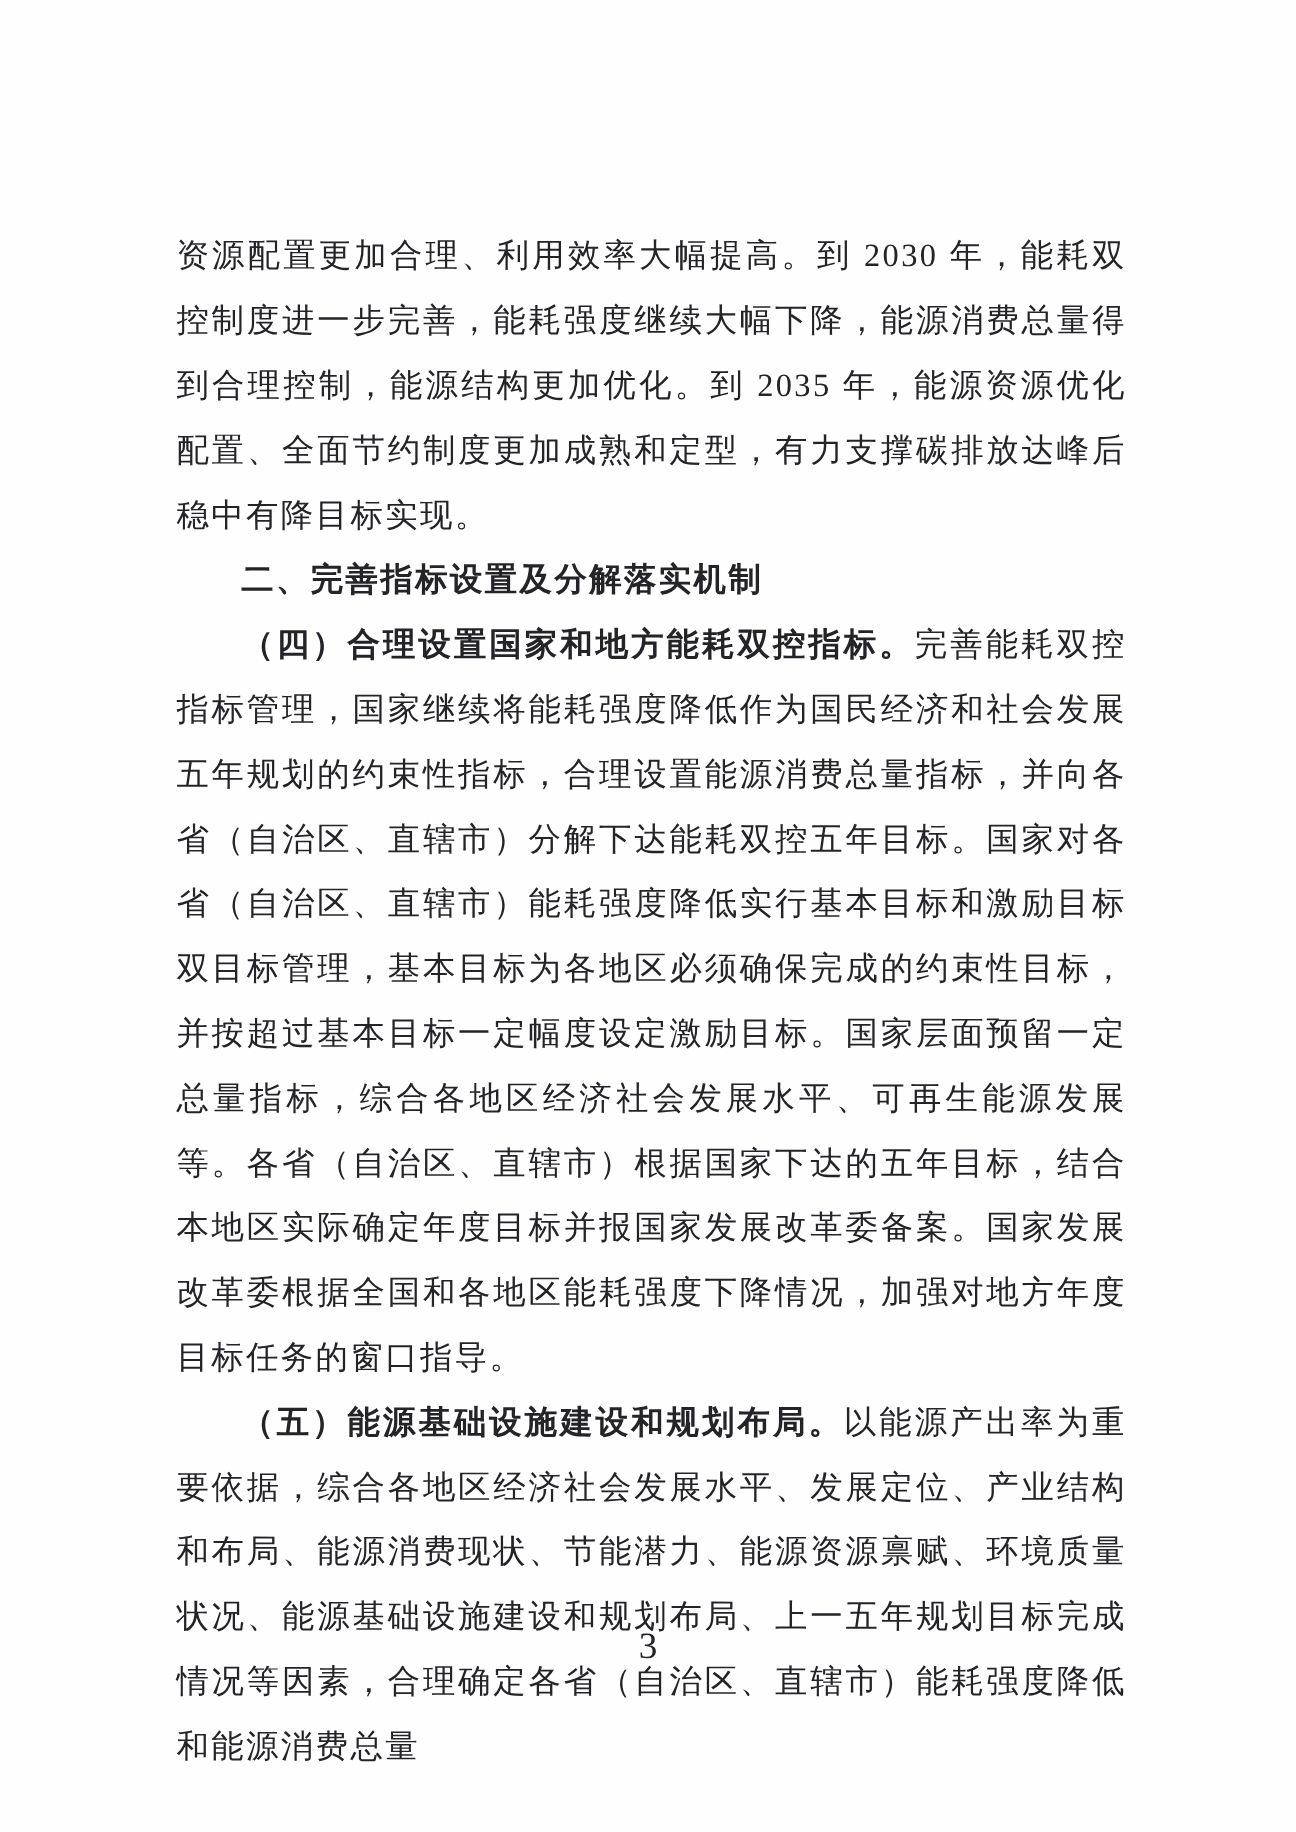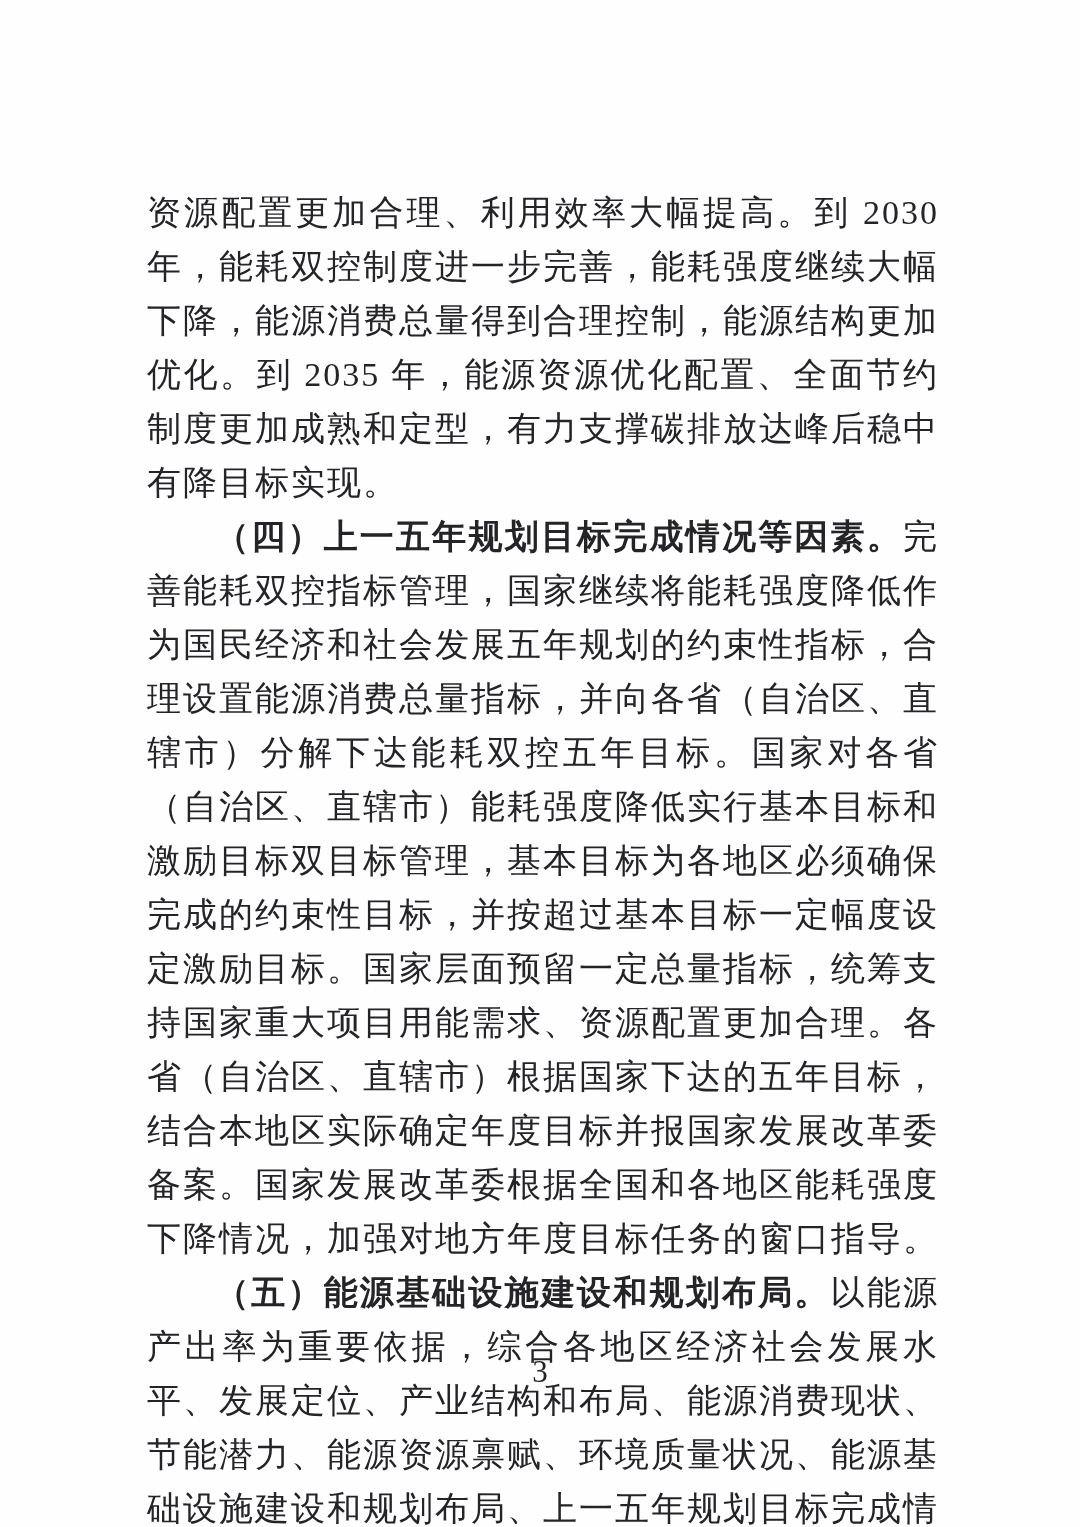--- a/index.html
+++ b/index.html
@@ -17,21 +17,21 @@
     color: #242428;
   }
   .doc-body {
     position: absolute;
     left: 147px;
     top: 186px;
     width: 792px;
   }
   .para, .heading {
     margin: 0;
-    font-size: 34px;
+    font-size: 27px;
     line-height: 54px;
     letter-spacing: 2px;
     text-align: justify;
     text-align-last: left;
     text-indent: 2em;
   }
   .para.flush {
     text-indent: 0;
   }
   .heading {
@@ -53,20 +53,21 @@
     color: #242428;
   }
 </style>
 </head>
 <body>
 
 <div class="page">
   <main class="doc-body">
     <p class="para flush">资源配置更加合理、利用效率大幅提高。到 2030 年，能耗双控制度进一步完善，能耗强度继续大幅下降，能源消费总量得到合理控制，能源结构更加优化。到 2035 年，能源资源优化配置、全面节约制度更加成熟和定型，有力支撑碳排放达峰后稳中有降目标实现。</p>
 
+    <h2 class="heading">二、完善指标设置及分解落实机制</h2>
 
-    <p class="para"><strong class="lead">（四）上一五年规划目标完成情况等因素。</strong><span>完善能耗双控指标管理，国家继续将能耗强度降低作为国民经济和社会发展五年规划的约束性指标，合理设置能源消费总量指标，并向各省（自治区、直辖市）分解下达能耗双控五年目标。国家对各省（自治区、直辖市）能耗强度降低实行基本目标和激励目标双目标管理，基本目标为各地区必须确保完成的约束性目标，并按超过基本目标一定幅度设定激励目标。国家层面预留一定总量指标，统筹支持国家重大项目用能需求、资源配置更加合理。各省（自治区、直辖市）根据国家下达的五年目标，结合本地区实际确定年度目标并报国家发展改革委备案。国家发展改革委根据全国和各地区能耗强度下降情况，加强对地方年度目标任务的窗口指导。</span></p>
+    <p class="para"><strong class="lead">（四）合理设置国家和地方能耗双控指标。</strong><span>完善能耗双控指标管理，国家继续将能耗强度降低作为国民经济和社会发展五年规划的约束性指标，合理设置能源消费总量指标，并向各省（自治区、直辖市）分解下达能耗双控五年目标。国家对各省（自治区、直辖市）能耗强度降低实行基本目标和激励目标双目标管理，基本目标为各地区必须确保完成的约束性目标，并按超过基本目标一定幅度设定激励目标。国家层面预留一定总量指标，综合各地区经济社会发展水平、可再生能源发展等。各省（自治区、直辖市）根据国家下达的五年目标，结合本地区实际确定年度目标并报国家发展改革委备案。国家发展改革委根据全国和各地区能耗强度下降情况，加强对地方年度目标任务的窗口指导。</span></p>
 
     <p class="para"><strong class="lead">（五）能源基础设施建设和规划布局。</strong><span>以能源产出率为重要依据，综合各地区经济社会发展水平、发展定位、产业结构和布局、能源消费现状、节能潜力、能源资源禀赋、环境质量状况、能源基础设施建设和规划布局、上一五年规划目标完成情况等因素，合理确定各省（自治区、直辖市）能耗强度降低和能源消费总量</span></p>
   </main>
 
   <footer class="page-number">3</footer>
 </div>
 
 </body></html>

